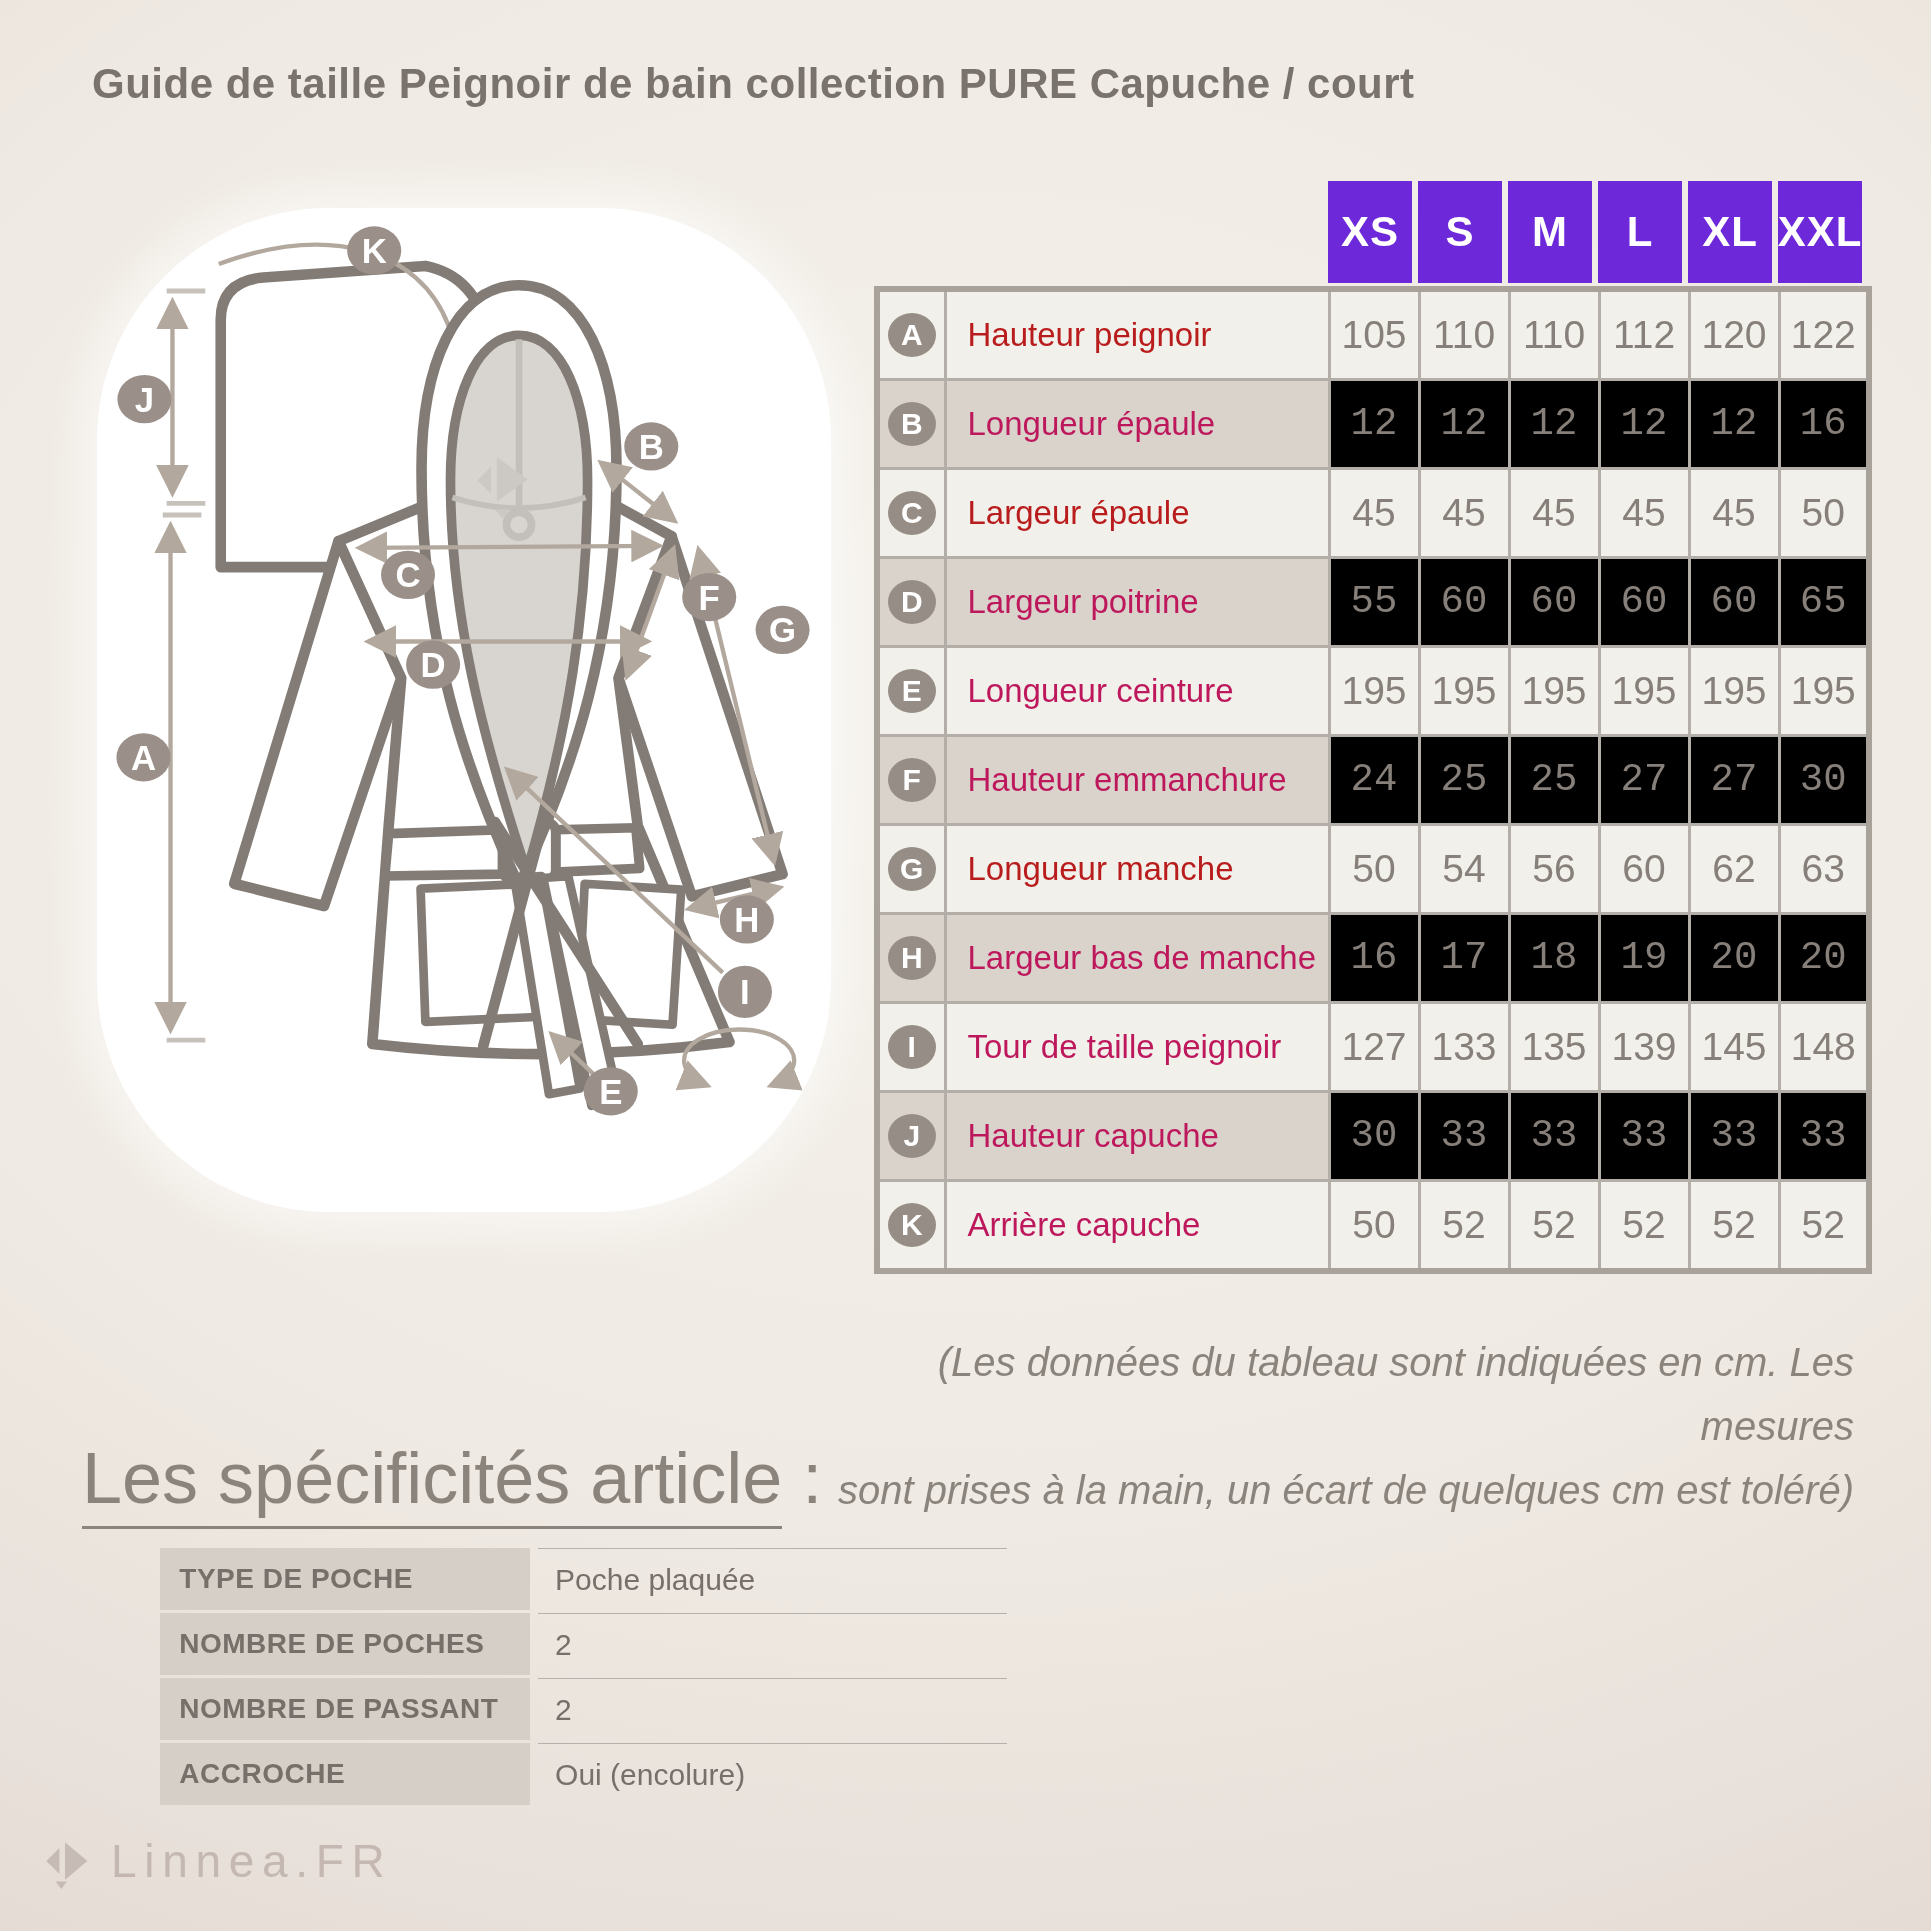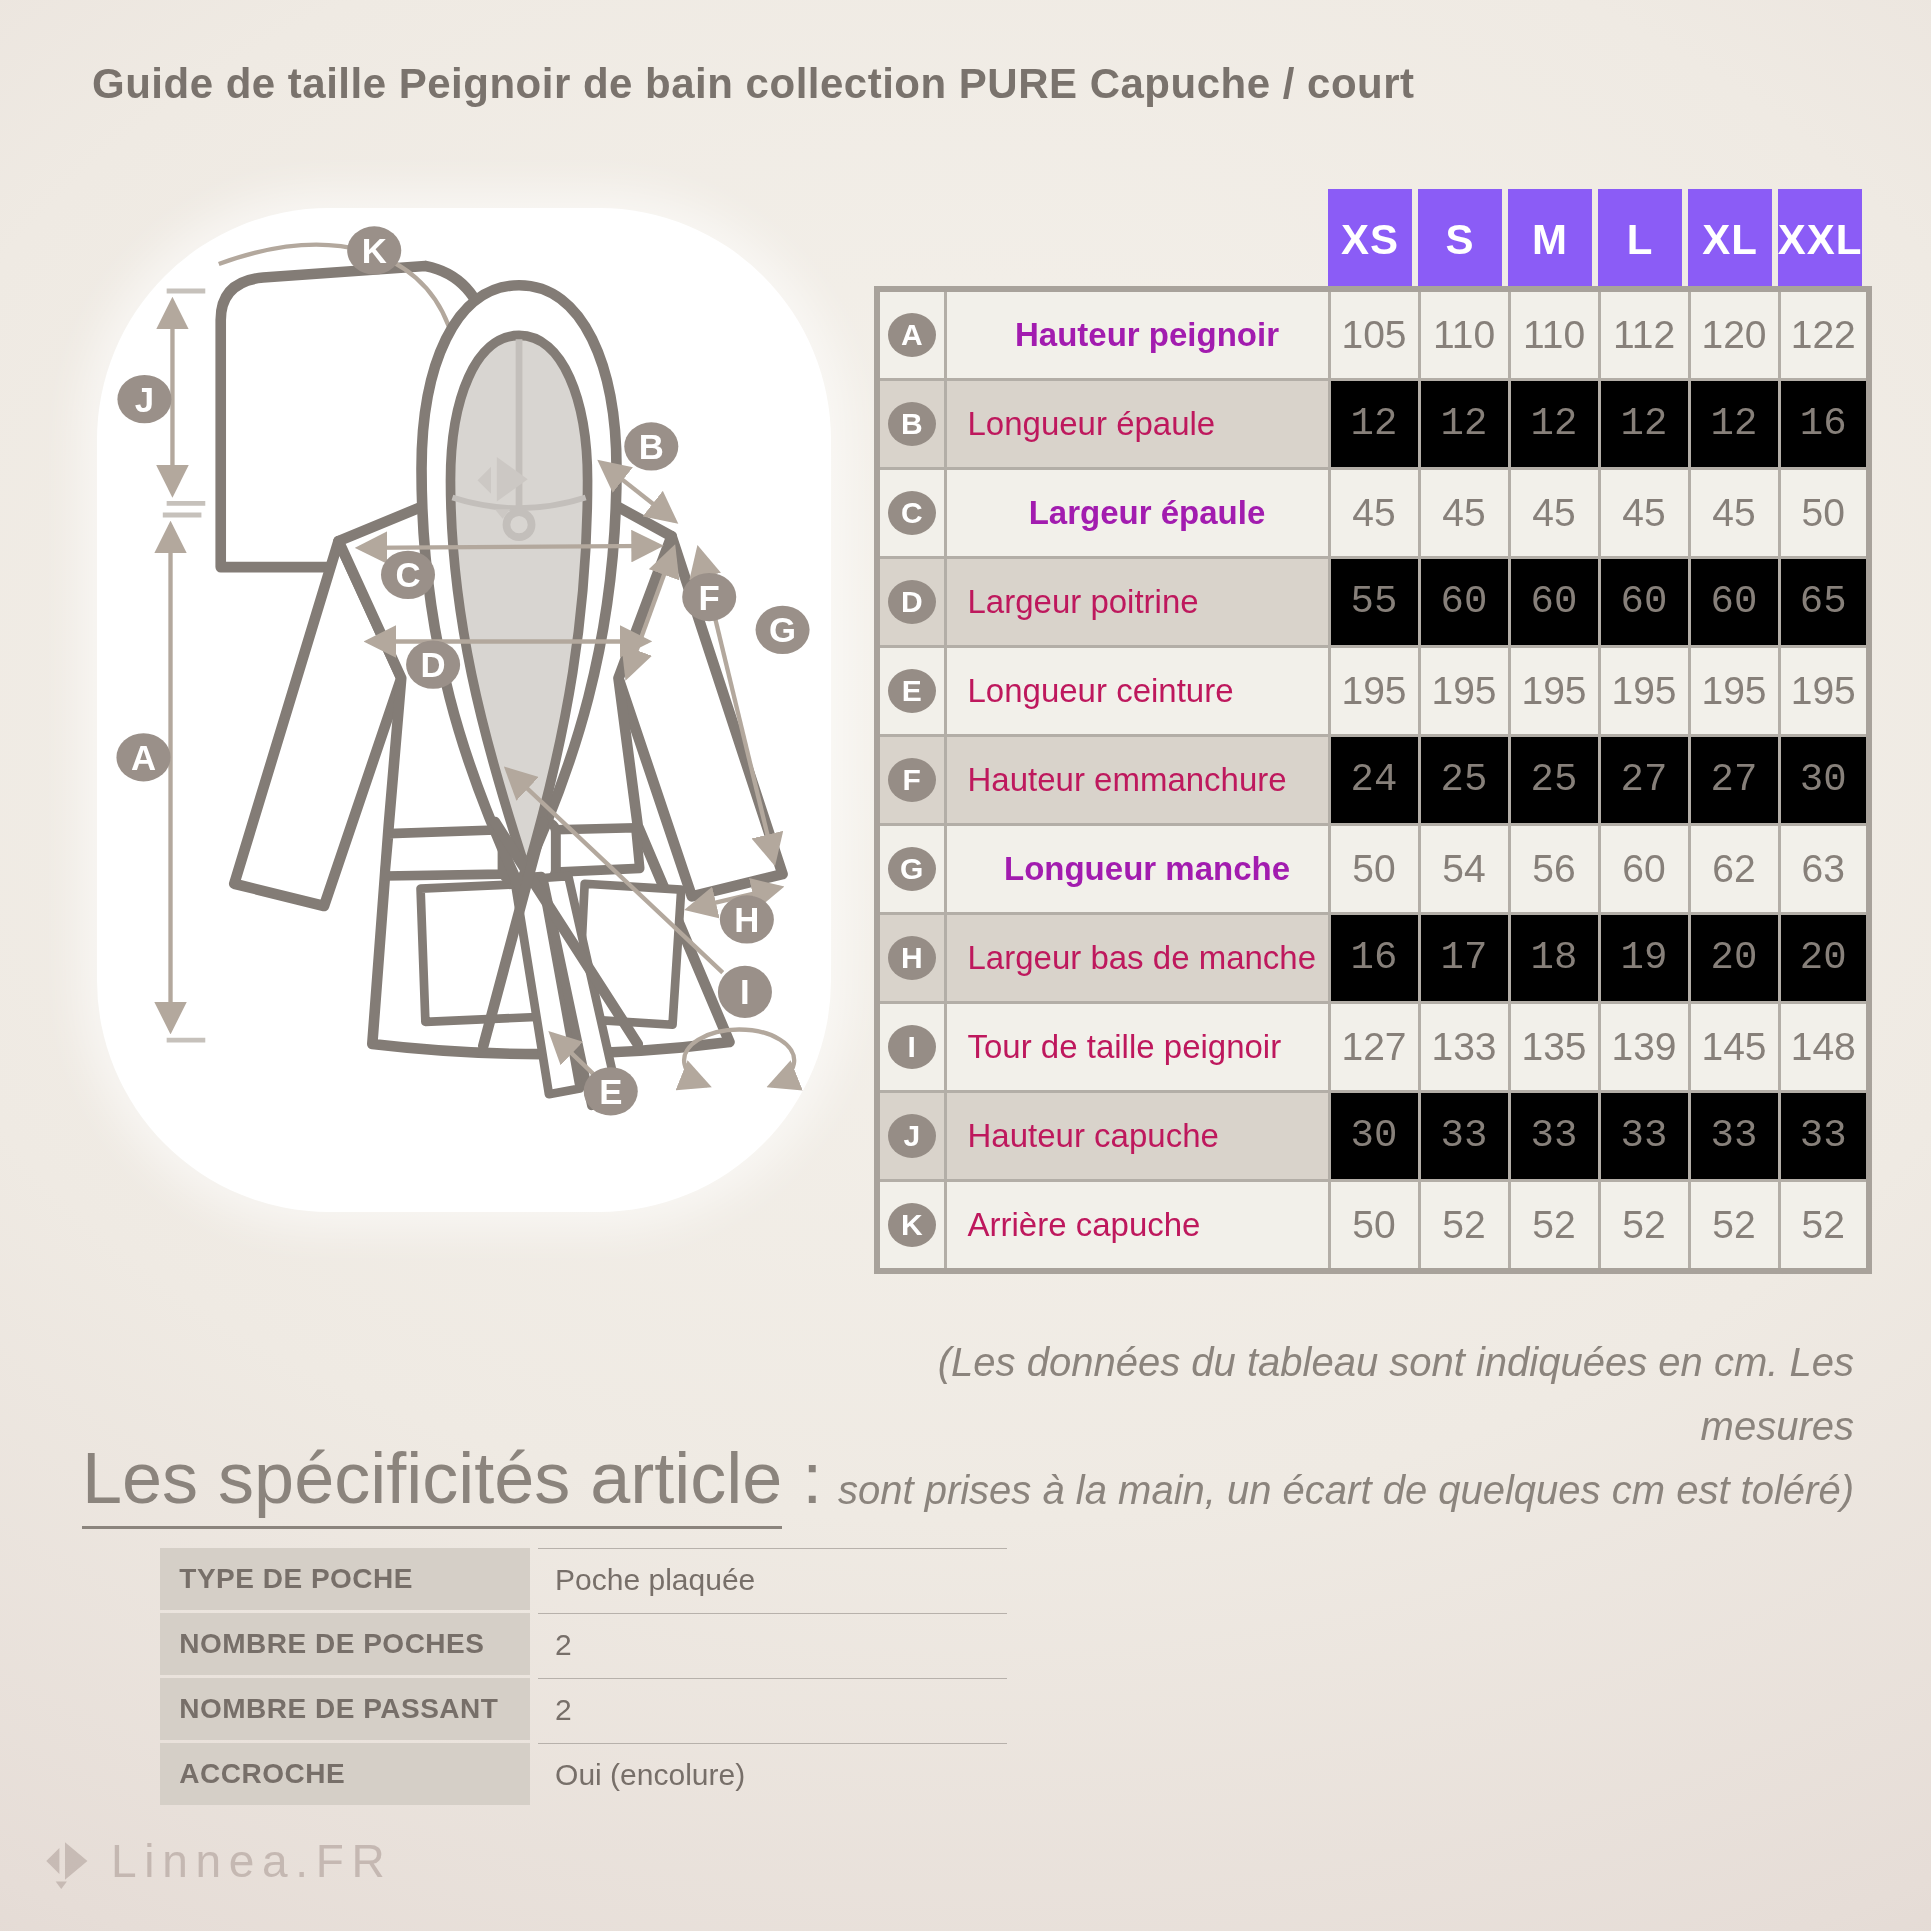--- a/index.html
+++ b/index.html
@@ -21,38 +21,38 @@
   }
   .panel svg{position:absolute;left:0;top:0;}
   .badge-text{fill:#ffffff;font-size:36px;font-weight:bold;text-anchor:middle;
     font-family:"Liberation Sans","DejaVu Sans",sans-serif;}
   
   .size-header{
     position:absolute;left:1325px;top:181px;width:539px;height:102px;
     display:grid;grid-template-columns:repeat(6,90px);
   }
   .size-box{
-    width:84px;height:102px;margin:8px auto;background:#8b5cf6;
+    width:84px;height:102px;margin:0 auto;background:#6d28d9;
     display:flex;align-items:center;justify-content:center;
     color:#ffffff;font-size:42px;font-weight:bold;letter-spacing:1px;
   }
   table.size-table{
     position:absolute;left:874px;top:286px;
     border-collapse:collapse;table-layout:fixed;
     border:6.8px solid #a8a29b;
   }
   table.size-table td{
     border:3.9px solid #b3aea7;height:84px;overflow:hidden;
   }
   tr.light td{background:#f2f0ea;}
   tr.dark td{background:#d9d3cb;}
   tr.dark td.val{background:#000000;font-family:Liberation Mono, monospace;}
   td.c0{text-align:center;}
   td.c1{padding-left:21px;font-size:33px;color:#be185d;}
-  td.c1.bold{font-weight:bold;color:#a21caf;text-align:center;}
+  td.c1.bold{font-weight:normal;color:#b91c1c;}
   td.val{text-align:center;font-size:39px;color:#87807a;}
   .row-badge{
     display:inline-block;width:48px;height:44px;border-radius:50%;
     background:#968d86;color:#fff;font-size:30px;font-weight:bold;
     line-height:44px;text-align:center;
   }
   
   .note{
     position:absolute;left:792px;top:1330px;width:1062px;text-align:right;
     font-size:40px;font-style:italic;color:#8b847d;line-height:1.6;

